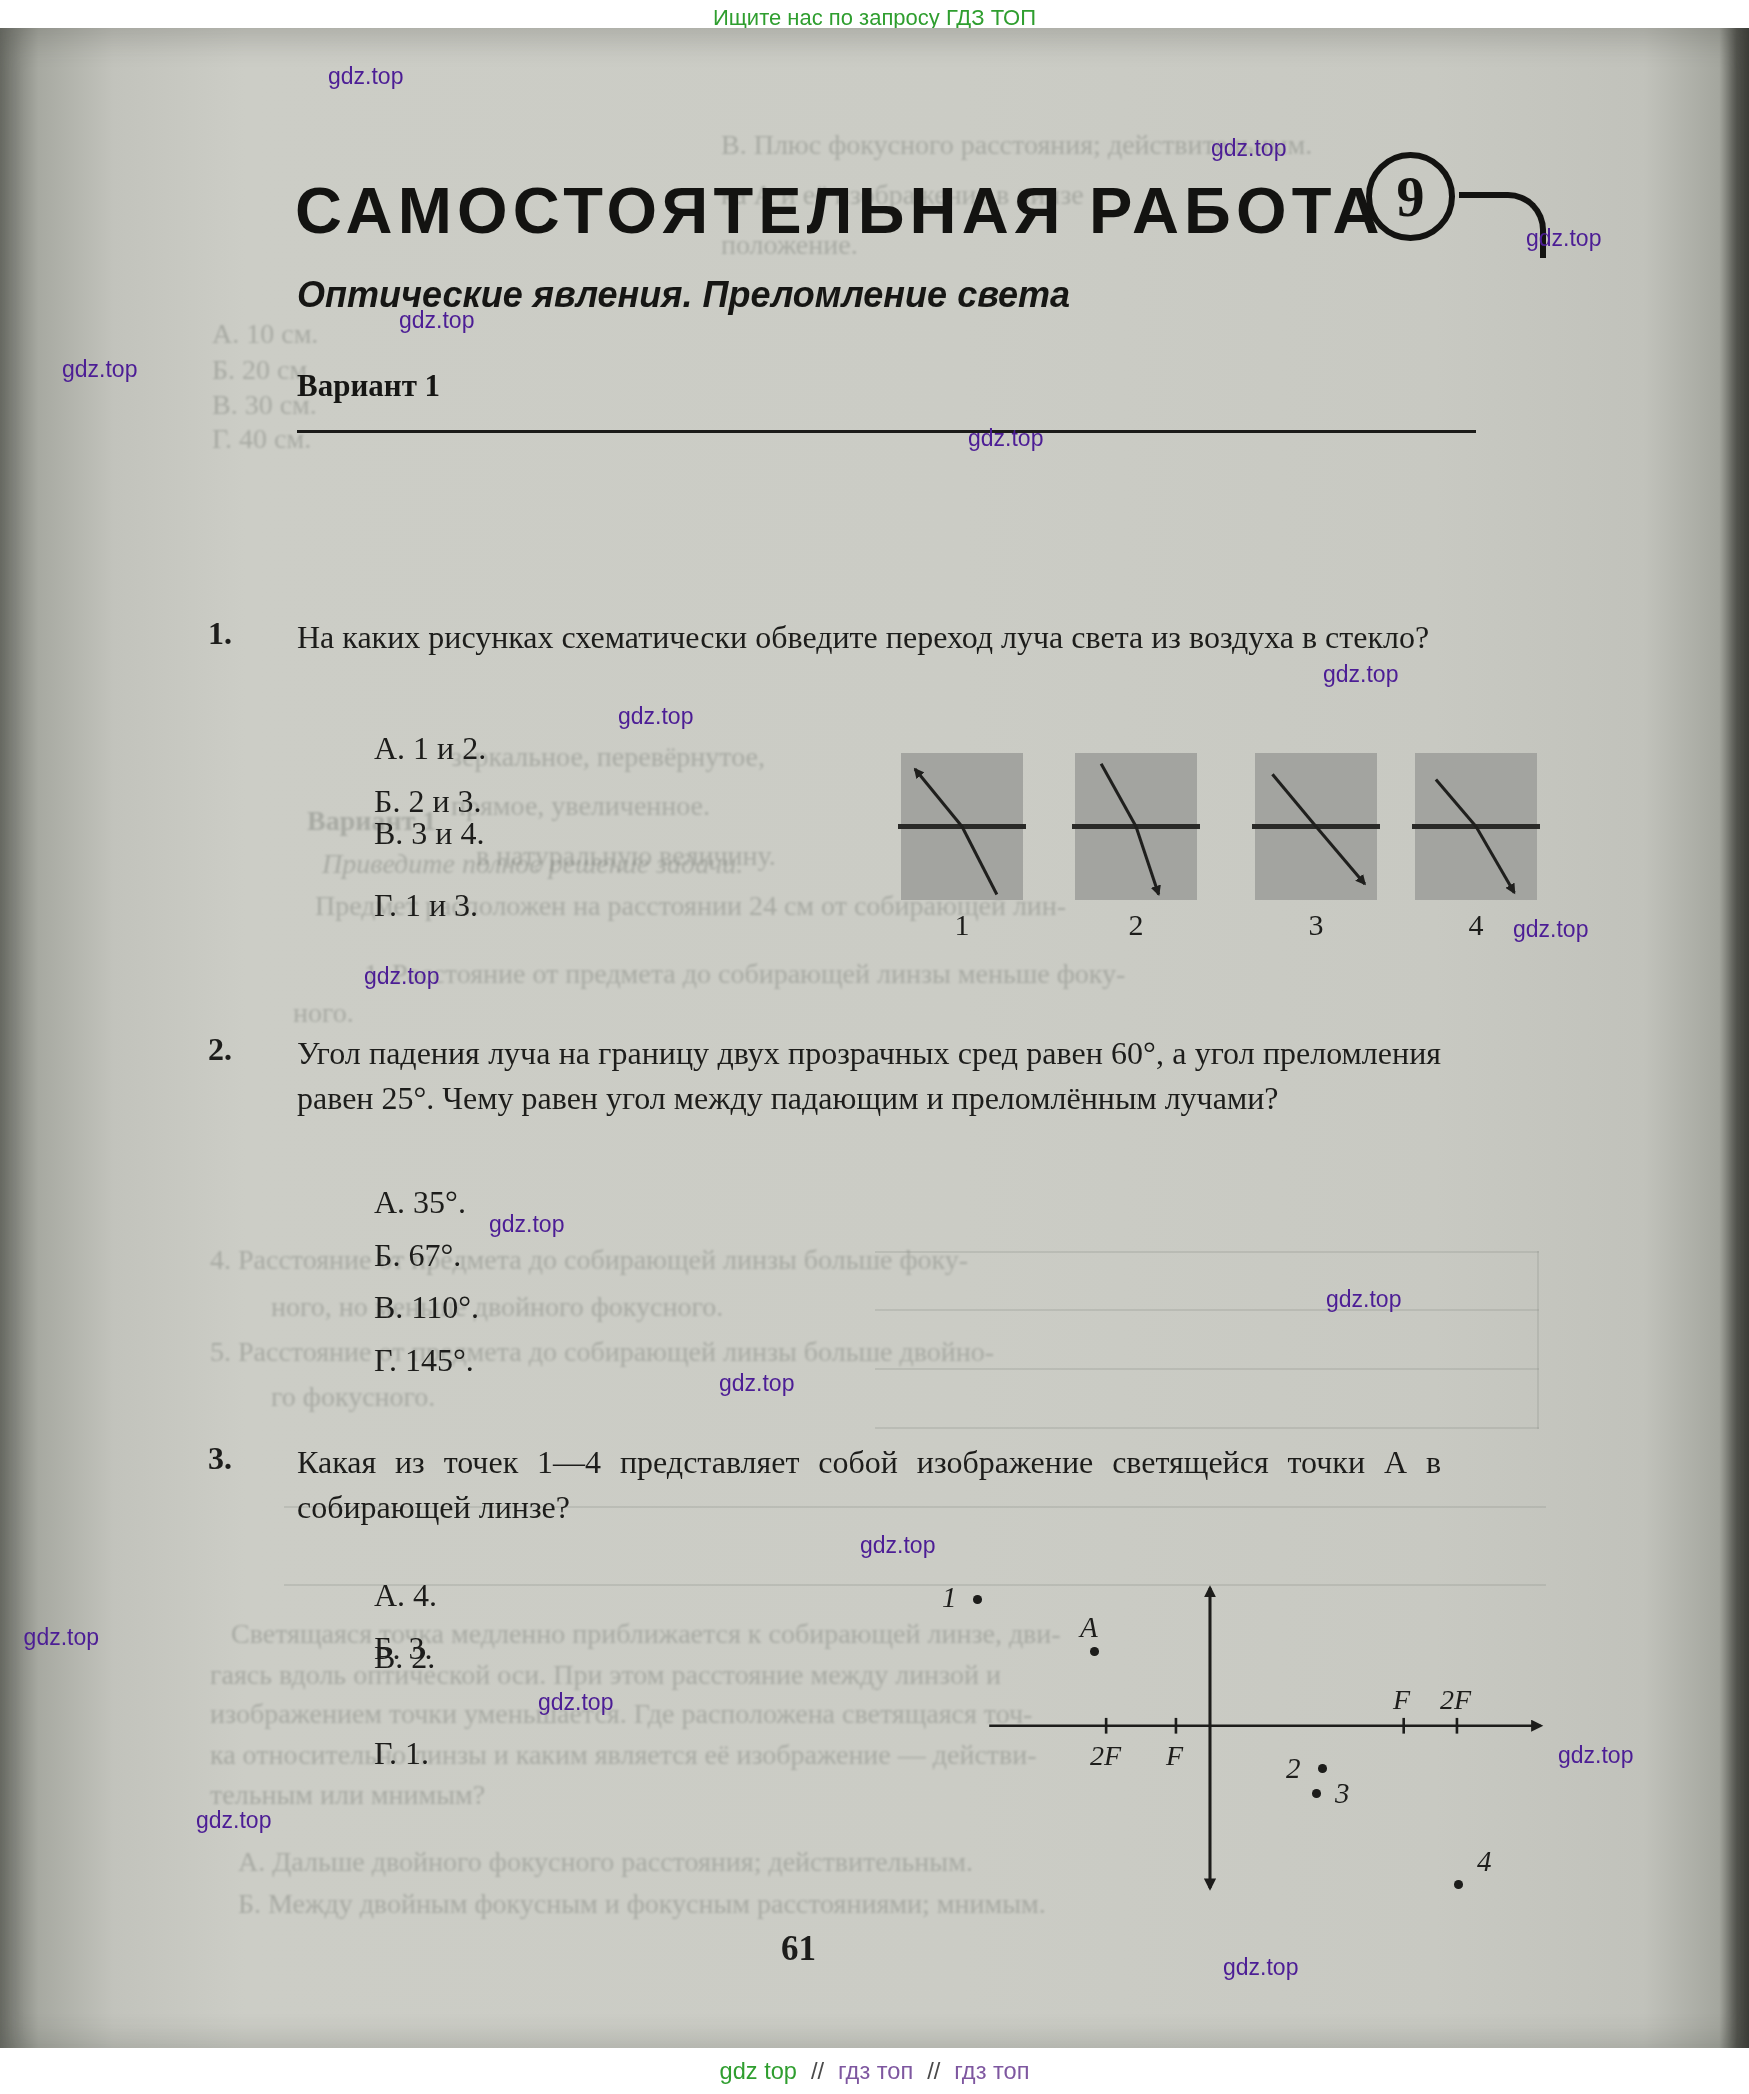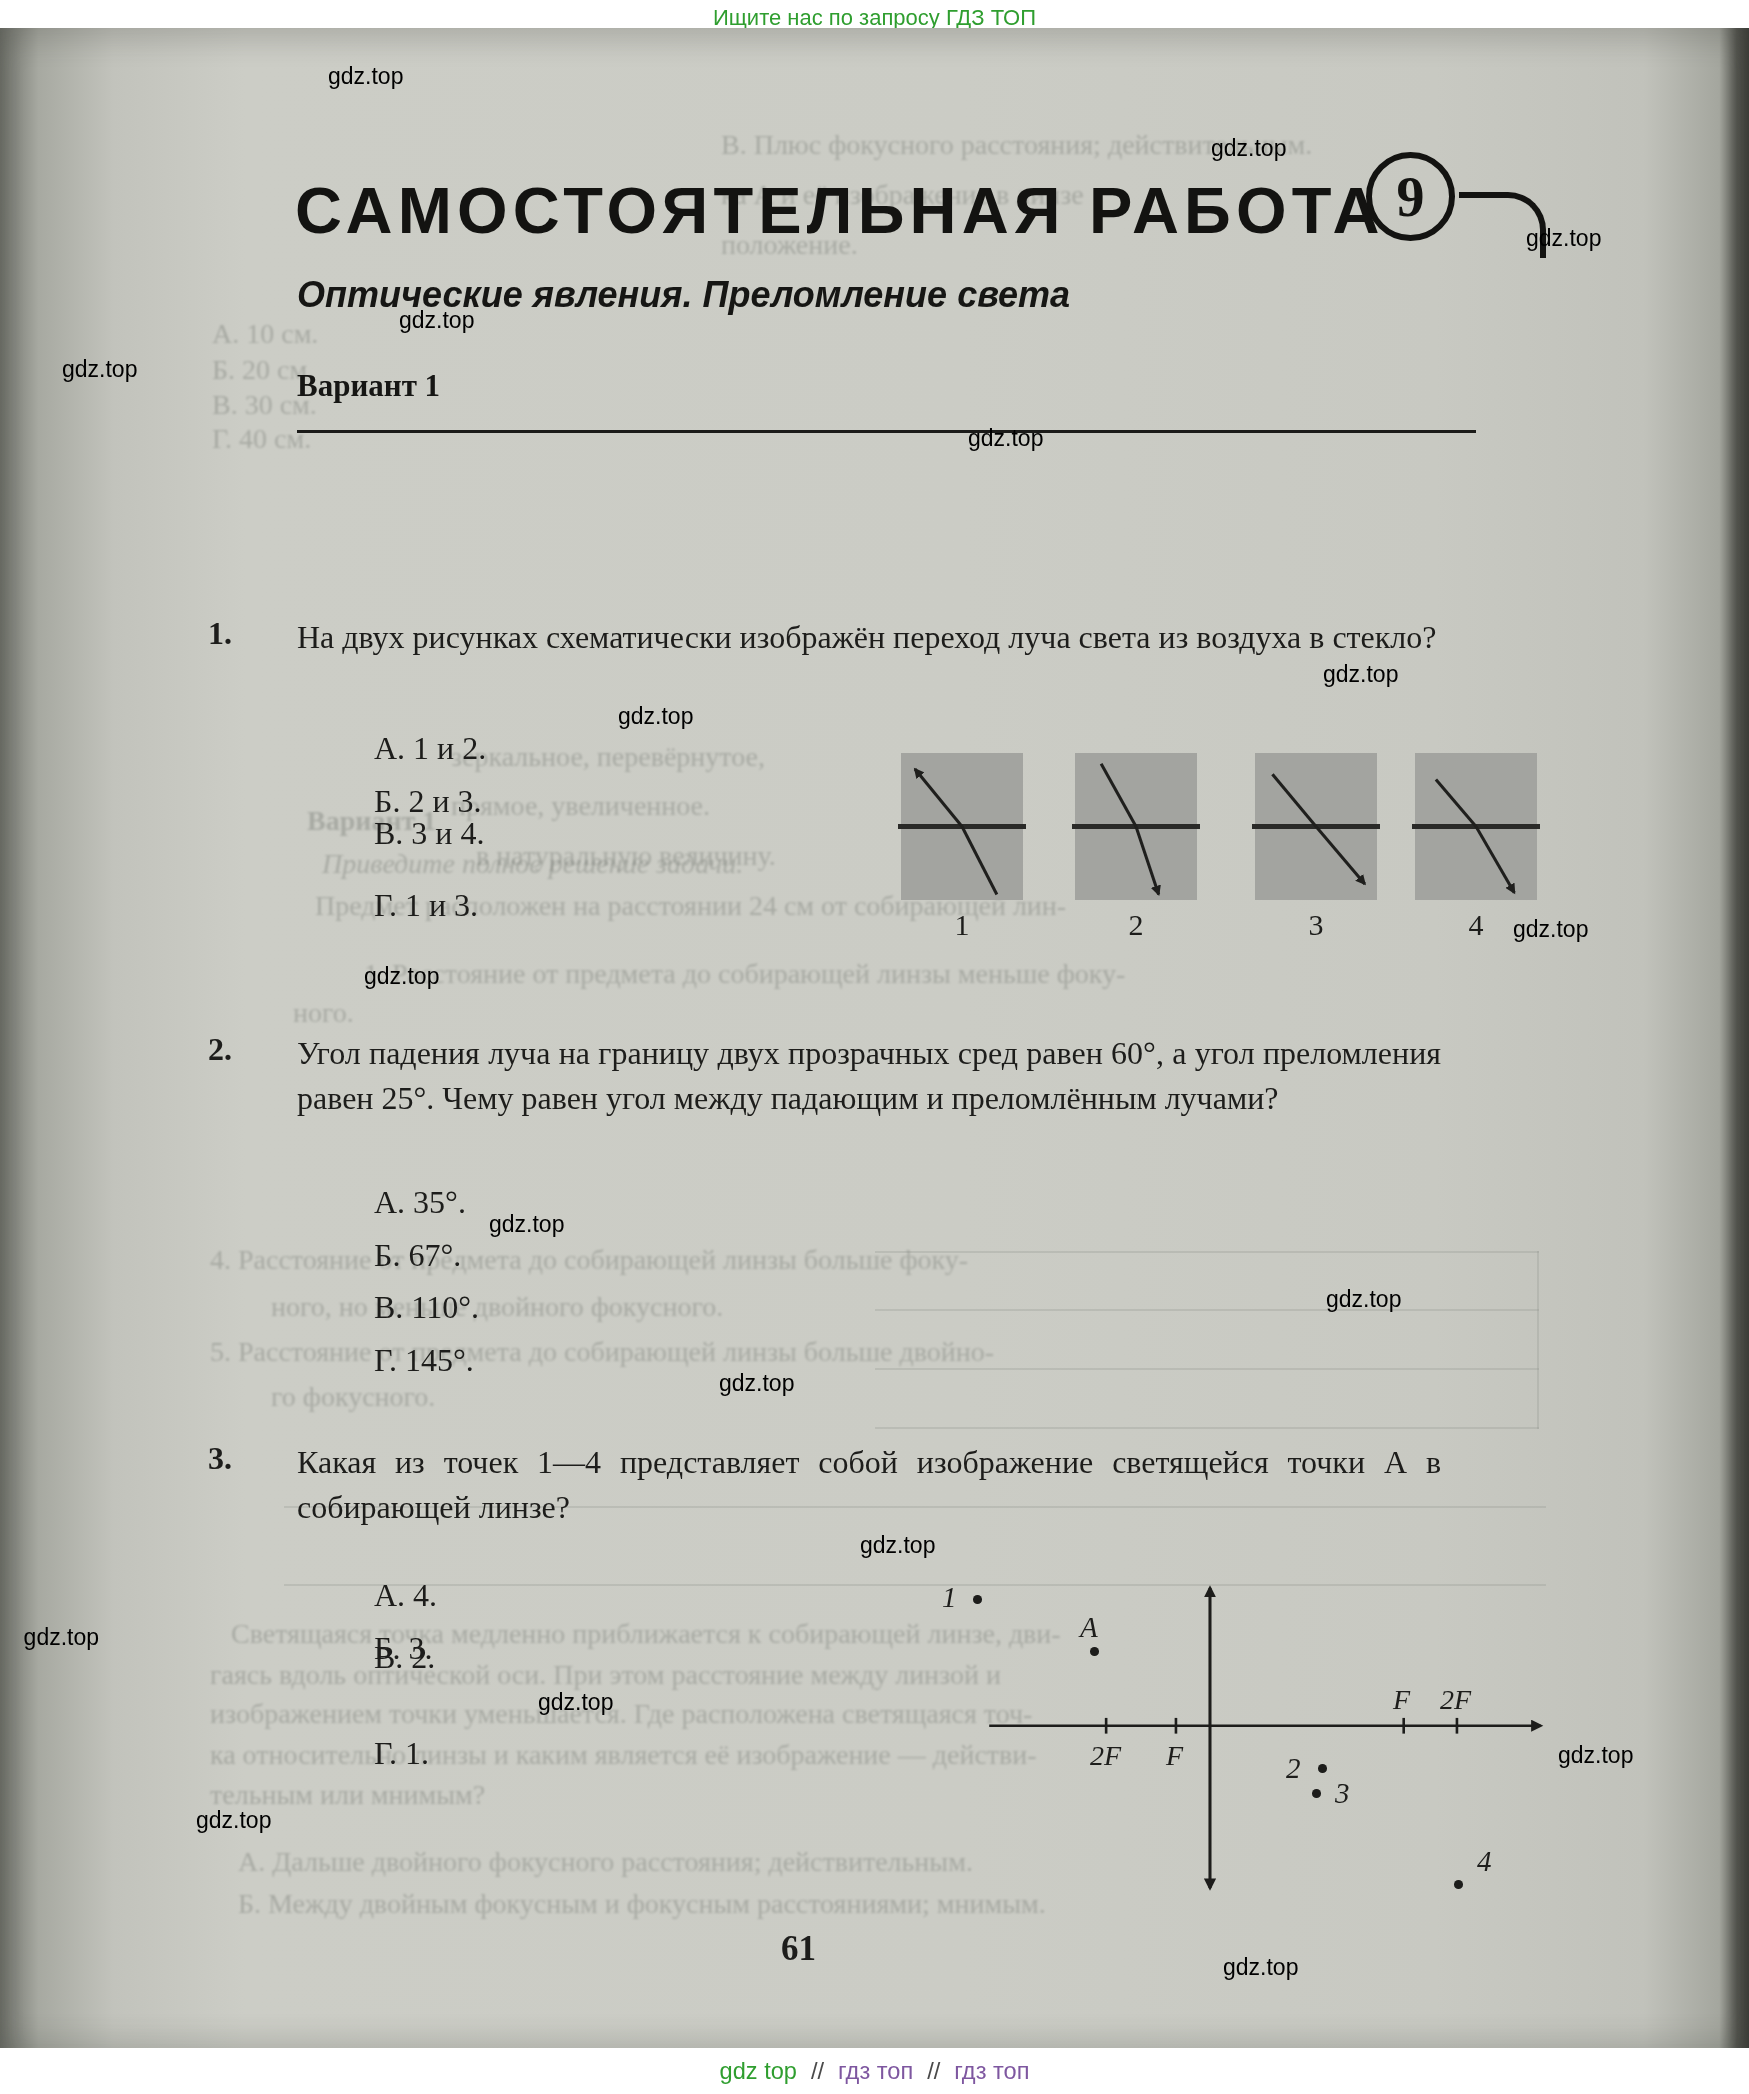--- a/index.html
+++ b/index.html
@@ -18,21 +18,21 @@
   .c-purple { color:#7e57a0; }
   .c-sep { color:#4a4a4a; }
 
   .paper { position:absolute; left:0; top:28px; width:1749px; height:2020px;
     background: linear-gradient(90deg,
       #6f716a 0%, #a7a9a1 2.2%, #c2c3bc 6.5%, #cccdc6 14%, #cbccc5 55%,
       #c8c9c2 82%, #c1c2bb 94%, #a4a69e 98.3%, #54554f 99.3%, #3c3d38 100%);
     box-shadow: inset 0 15.7px 23px rgba(60,62,55,0.18), inset 0 -14px 21px rgba(60,62,55,0.14); }
 
   .wm { position:absolute; font-family:"Liberation Sans", sans-serif; font-size:23px;
-        color:#000000; white-space:nowrap; z-index:6; }
+        color:#4c1d95; white-space:nowrap; z-index:6; }
 
   .bleed span { position:absolute; font-family:"Liberation Serif", serif; font-size:28px;
         color:#5e635d; opacity:0.32; filter:blur(1.1px); white-space:nowrap; z-index:1; }
   .bleed .i { font-style:italic; }
   .bleed .b { font-weight:700; }
   .ghost { position:absolute; background:#8e948d; opacity:0.28; z-index:1; }
 
   .title { position:absolute; left:295px; top:173px; font-family:"Liberation Sans", sans-serif;
         font-weight:700; font-size:65px; letter-spacing:5.2px; color:#131311; white-space:nowrap; z-index:3; }
   .badge { position:absolute; left:1366px; top:152px; width:89px; height:89px; border:6.1px solid #131311;
@@ -138,21 +138,21 @@
   <div class="badge">
     <span>9</span>
   </div>
   <div class="badge-tail"></div>
   <h2 class="subtitle">Оптические явления. Преломление света</h2>
   <div class="variant">
     <span>Вариант 1</span>
   </div>
 
   <span class="qnum" style="top:615px">1.</span>
-  <div class="qtext" style="top:615px">На двух рисунках схематически изображён переход луча света из воздуха в стекло?</div>
+  <div class="qtext" style="top:615px">На каких рисунках схематически обведите переход луча света из воздуха в стекло?</div>
   <div class="opt" style="top:730px">А. 1 и 2.</div>
   <div class="opt" style="top:783px">Б. 2 и 3.</div>
   <div class="opt" style="top:815px">В. 3 и 4.</div>
   <div class="opt" style="top:887px">Г. 1 и 3.</div>
 
   <div class="fig1">
     <div class="rbox" style="left:0">
       <div class="bline"></div>
       <svg width="122" height="147" viewBox="0 0 140 168">
         <defs>

